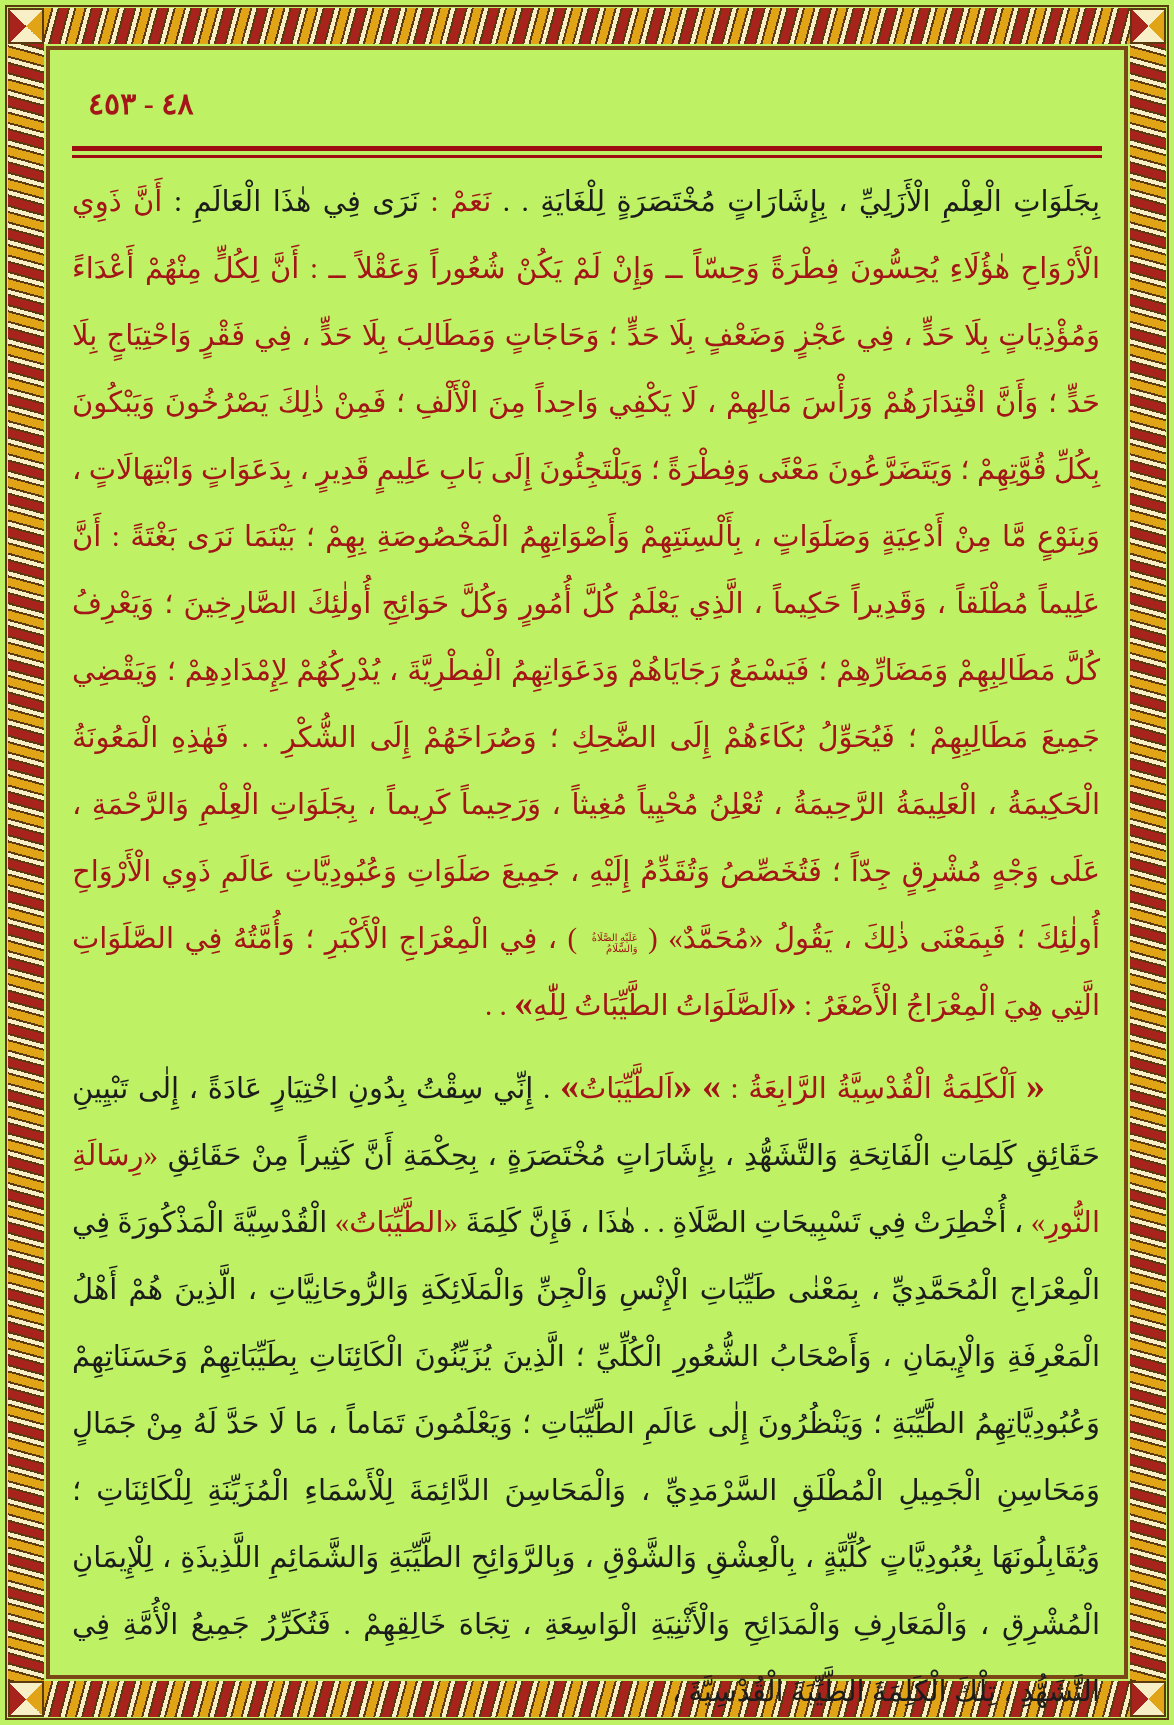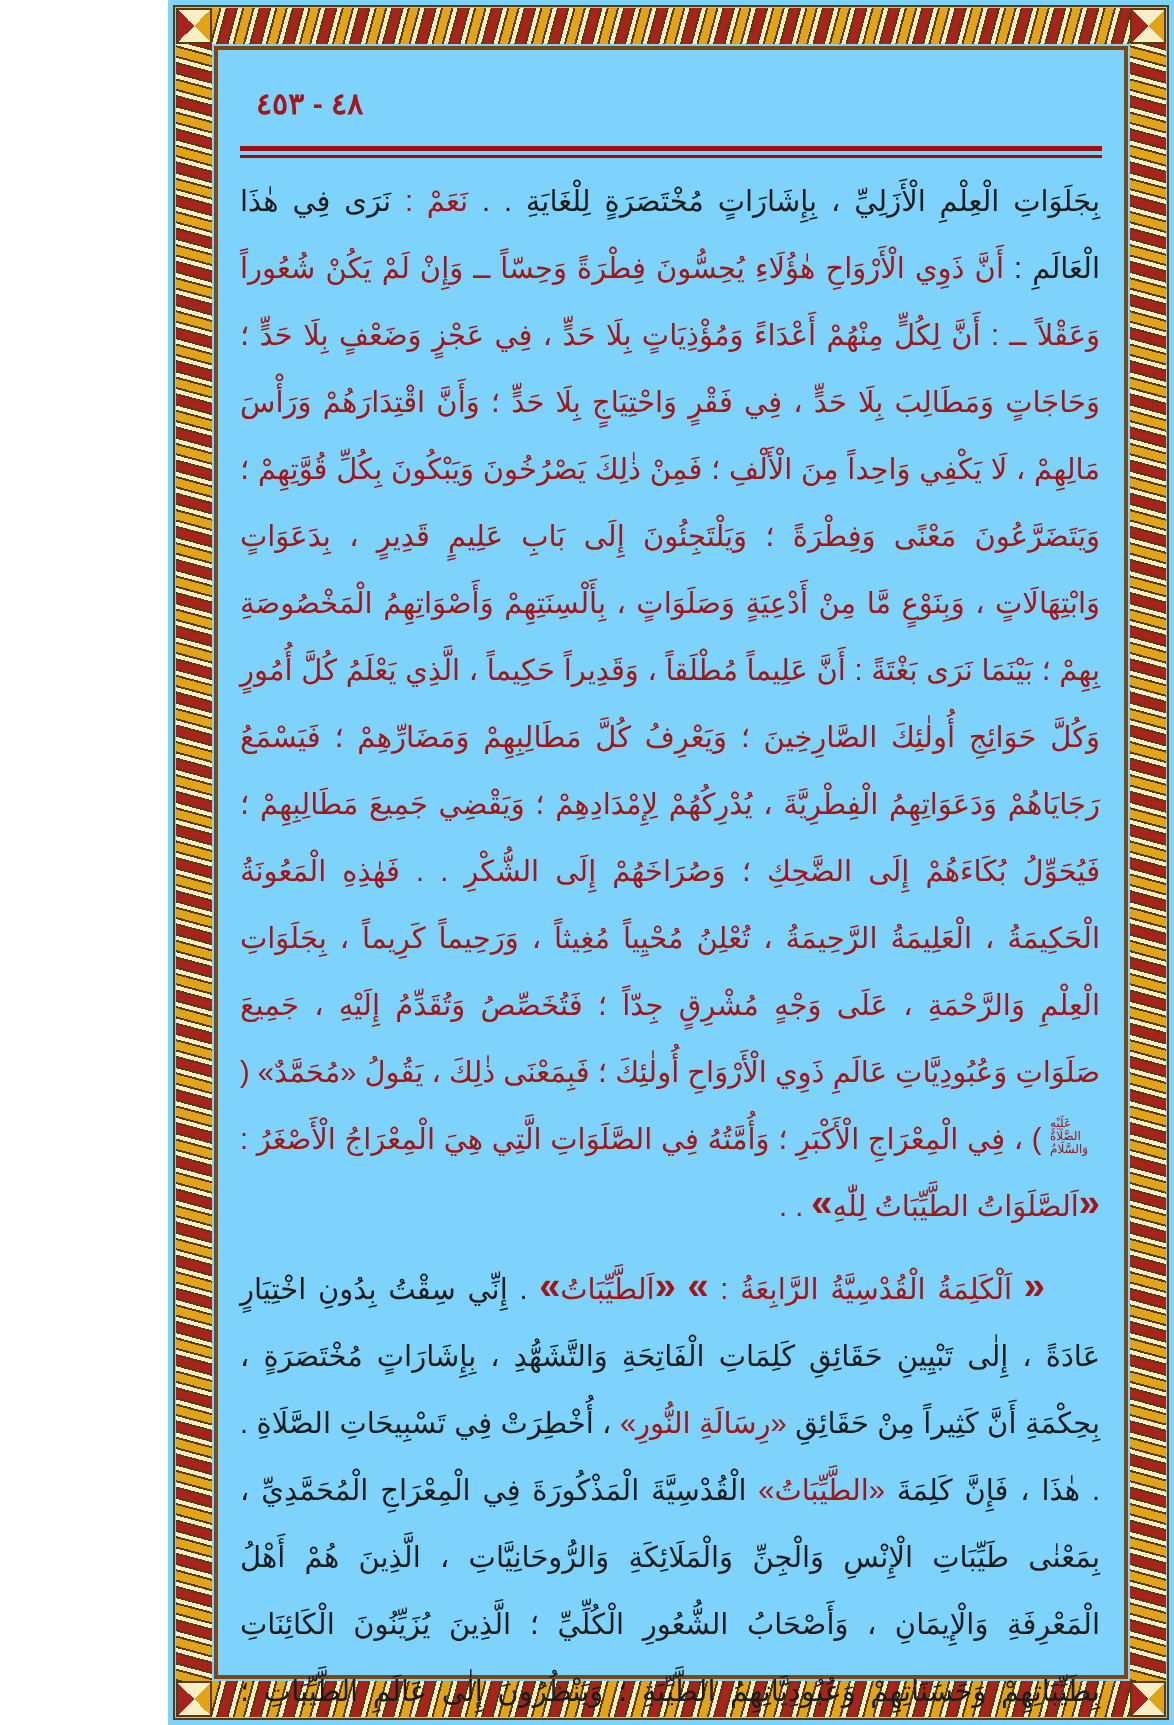--- a/index.html
+++ b/index.html
@@ -1,21 +1,21 @@
 <!DOCTYPE html>
 <html lang="ar" dir="rtl"><head>
 <meta charset="utf-8">
 <style>
   html,body{margin:0;padding:0;background:#ffffff;}
   .page{
     position:relative;
-    width:1006px;height:1725px;
-    background:#7dd3fc;
+    width:1174px;height:1725px;
+    background:#bef264;
     overflow:hidden;
-    font-family:Liberation Sans, sans-serif;
+    font-family:Liberation Serif, serif;
   }
   
   .frame-outer{
     position:absolute;inset:5px;
     border:2px solid #5c3a10;
     pointer-events:none;
   }
   .band{position:absolute;background-color:#f8efc6;}
   .band-top,.band-bottom{
     left:8px;right:8px;height:36px;
@@ -73,23 +73,23 @@
   }
   .para{margin:0;}
   .para.indent{text-indent:55px;margin-top:16px;}
   .seg-black{color:#1c1c1c;}
   .seg-red{color:#a31516;}
   .seg-red-quote{color:#a31516;}
   .seg-ornate{color:#a31516;font-weight:bold;font-size:38px;line-height:0;}
   .seg-pbuh{
     display:inline-block;
     width:50px;
-    font-size:12px;
+    font-size:10px;
     line-height:1.1;
-    text-align:left;
+    text-align:right;
     color:#a31516;
     vertical-align:-4px;
     white-space:normal;
   }
 </style>
 </head>
 <body>
 
 <div class="page">
 

